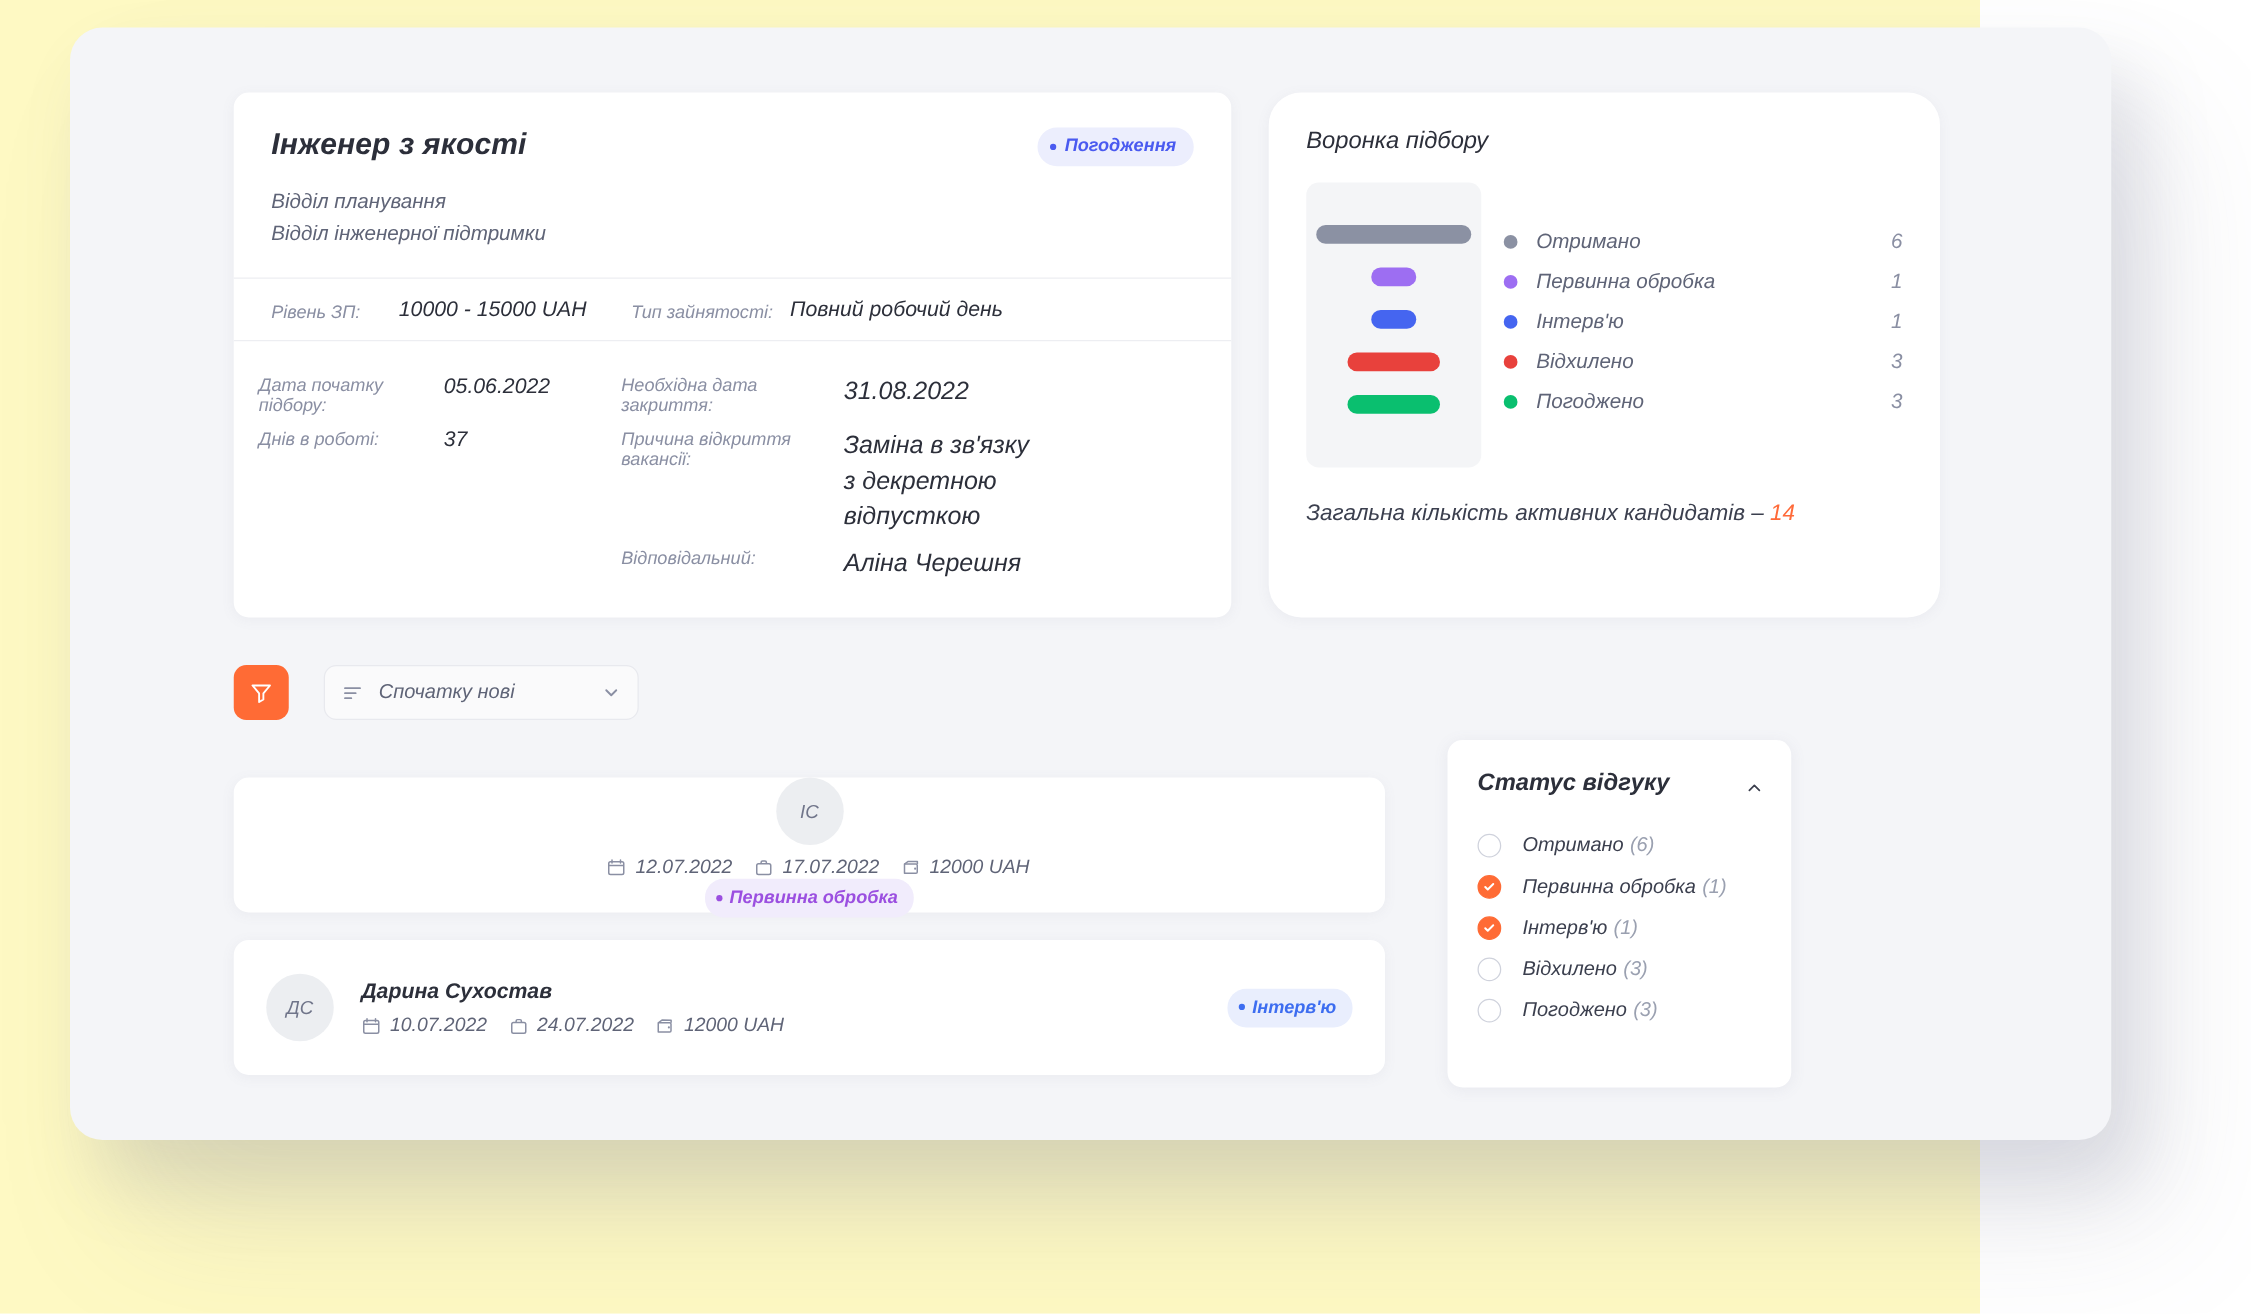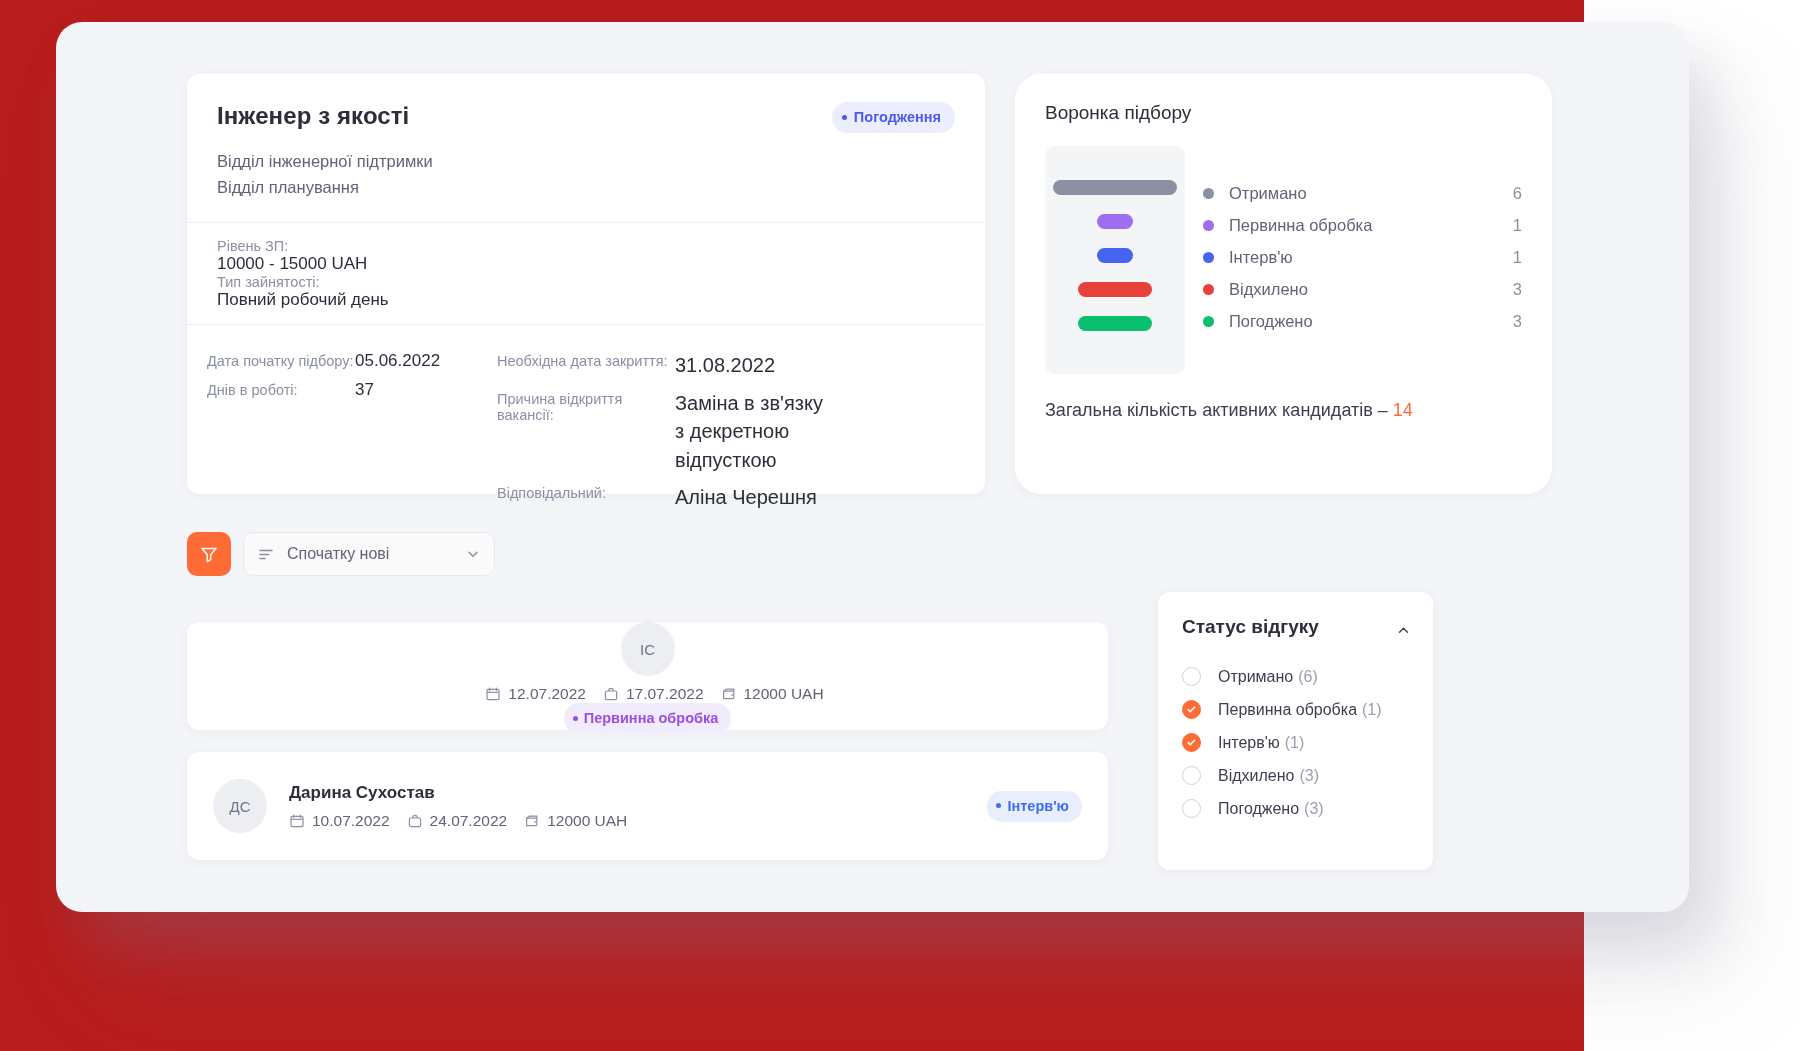--- a/index.html
+++ b/index.html
@@ -5,21 +5,22 @@
   * { box-sizing: border-box; margin: 0; padding: 0; }
   html, body {
     width: 1801px; height: 1051px;
     background: #ffffff;
     font-family: "Liberation Sans", sans-serif;
     overflow: hidden;
   }
   .page {
     position: relative;
     width: 1584px; height: 1051px;
-    background: #b91c1c;
+    background: #fef9c3;
+    font-style: italic;
   }
   
   .app-surface {
     position: absolute;
     left: 56px; top: 22px;
     width: 1633px; height: 890px;
     background: #f4f5f8;
     border-radius: 26px;
     box-shadow: 22px 34px 58px rgba(120,126,150,0.20),
                 46px 70px 110px rgba(120,126,150,0.13);
@@ -62,23 +63,22 @@
     width: 5px; height: 5px; border-radius: 50%;
     background: #4a5af0; display: inline-block;
   }
   .vac-depts { margin-top: 19px; }
   .vac-depts div {
     font-size: 16.5px; color: #5f6477; line-height: 1.56;
   }
   .divider { height: 1px; background: #edeef2; margin-top: 22px; }
 
   .salary-row {
-    display: flex; align-items: flex-start;
+    display: flex; align-items: flex-end;
     padding: 15px 30px 14px 30px;
-    flex-direction: column;
   }
   .lbl { font-size: 14.5px; color: #8a8fa3; }
   .val { font-size: 17px; color: #2c2f3a; }
   .salary-row .lbl { width: 102px; }
   .salary-row .val.sal { width: 186px; }
   .salary-row .lbl.emp { width: 127px; }
 
   .detail-grid {
     display: flex;
     padding: 26px 30px 0 20px;
@@ -124,21 +124,21 @@
 
   .funnel-total {
     padding: 26px 30px 0 30px;
     font-size: 18px; color: #3b3f4e;
   }
   .funnel-total .num { color: #ff6a39; }
 
   
   .toolbar {
     position: absolute; left: 131px; top: 510px;
-    display: flex; align-items: center; gap: 12px;
+    display: flex; align-items: center; gap: 28px;
   }
   .filter-btn {
     width: 44px; height: 44px;
     background: #ff6b35;
     border-radius: 10px;
     display: flex; align-items: center; justify-content: center;
     border: none; cursor: pointer;
   }
   .sort-select {
     width: 252px; height: 44px;
@@ -228,22 +228,22 @@
     <div class="clip">
 
       <div class="card vacancy-card">
         <div class="vac-head">
           <div class="vac-title">Інженер з якості</div>
           <div class="badge-pill">
             <span class="dot"></span>
             <span>Погодження</span>
           </div>
           <div class="vac-depts">
+            <div>Відділ планування</div>
             <div>Відділ інженерної підтримки</div>
-            <div>Відділ планування</div>
           </div>
         </div>
         <div class="divider"></div>
 
         <div class="salary-row">
           <div class="lbl">Рівень ЗП:</div>
           <div class="val sal">10000 - 15000 UAH</div>
           <div class="lbl emp">Тип зайнятості:</div>
           <div class="val">Повний робочий день</div>
         </div>

